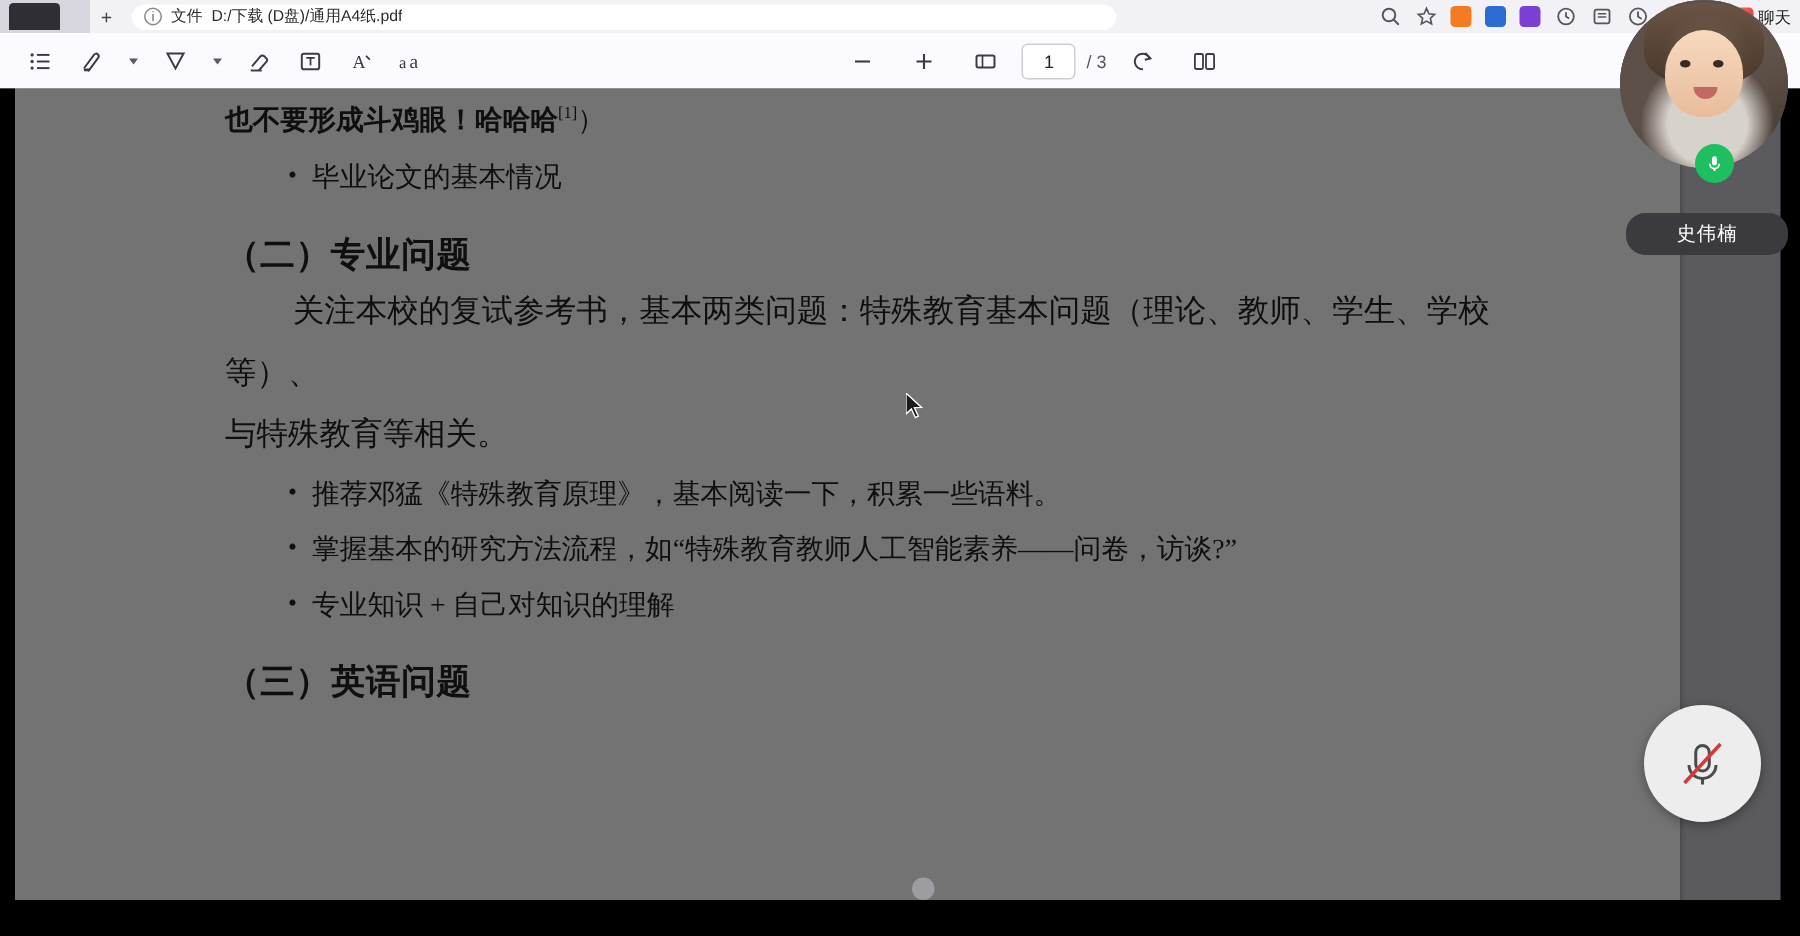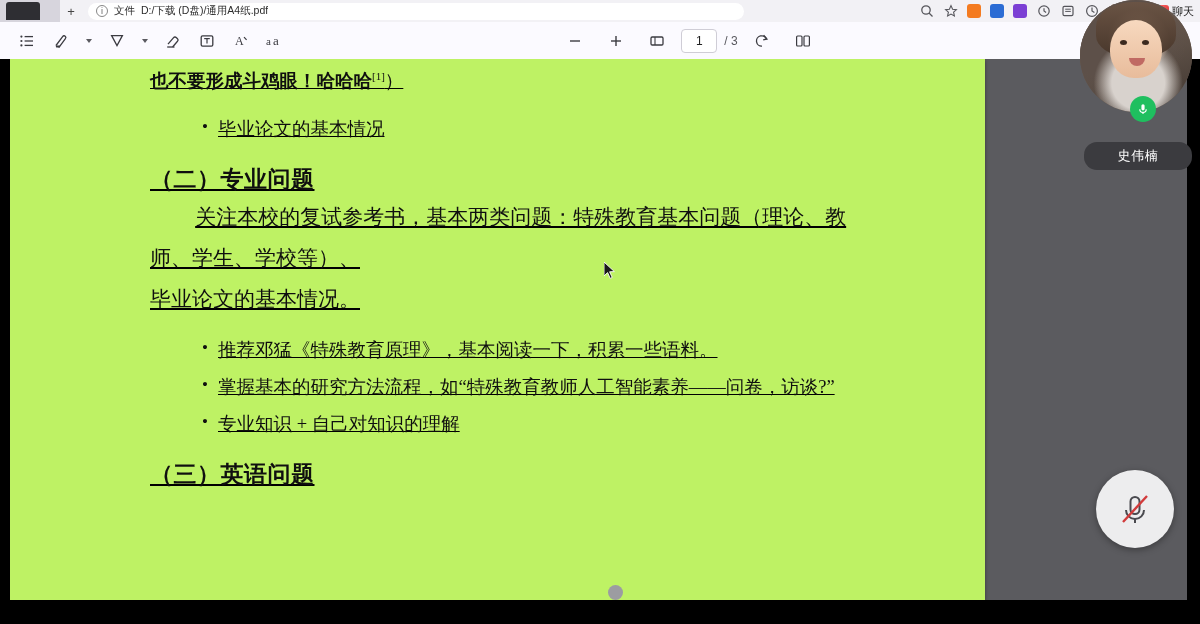--- a/index.html
+++ b/index.html
@@ -151,45 +151,44 @@
   .docwrap {
     position: absolute;
     left: 0; top: 59px;
     width: 1200px; height: 565px;
     background: #5b5b5f;
     overflow: hidden;
   }
   .page {
     position: absolute;
     left: 10px; top: 0;
-    width: 975px;
+    width: 1110px;
     height: 541px;
-    background: #bef264;
+    background: #737373;
     box-shadow: 0 1px 4px rgba(0,0,0,.4);
-    text-decoration: underline;
   }
   .page-inner {
     padding: 4px 120px 0 140px;
     font-family: "Liberation Serif", serif;
     color: #0f0f0f;
   }
   .ln {
     font-size: 18.5px;
     line-height: 1.95;
     white-space: nowrap;
   }
   .bold { font-weight: bold; }
   .heading {
     font-size: 23px;
     font-weight: bold;
     margin-top: 16px;
     margin-bottom: 2px;
     letter-spacing: .5px;
   }
-  .bullets { margin: 12px; padding: 0; list-style: none; }
+  .bullets { margin: 2px; padding: 0; list-style: none; }
   .bullets li {
     font-size: 18.5px;
     line-height: 2.0;
     padding-left: 56px;
     position: relative;
     white-space: nowrap;
   }
   .bullets li:before {
     content: "•";
     position: absolute;
@@ -525,21 +524,21 @@
           <span class="bold">也不要形成斗鸡眼！哈哈哈</span><sup class="fn">[1]</sup><span>）</span>
         </div>
 
         <ul class="bullets">
           <li>毕业论文的基本情况</li>
         </ul>
 
         <div class="heading">（二）专业问题</div>
 
         <p class="para">关注本校的复试参考书，基本两类问题：特殊教育基本问题（理论、教师、学生、学校等）、</p>
-        <p class="para para2">毕业论文的基本情况。</p>
+        <p class="para para2">与特殊教育等相关。</p>
 
         <ul class="bullets">
           <li><span>推荐邓猛《特殊教育原理》，基本阅读一下，积累一些语料。</span></li>
           <li><span>掌握基本的研究方法流程，如“特殊教育教师人工智能素养——问卷，访谈?”</span></li>
           <li><span>专业知识 + 自己对知识的理解</span></li>
         </ul>
 
         <div class="heading">（三）英语问题</div>
       </div>
 

